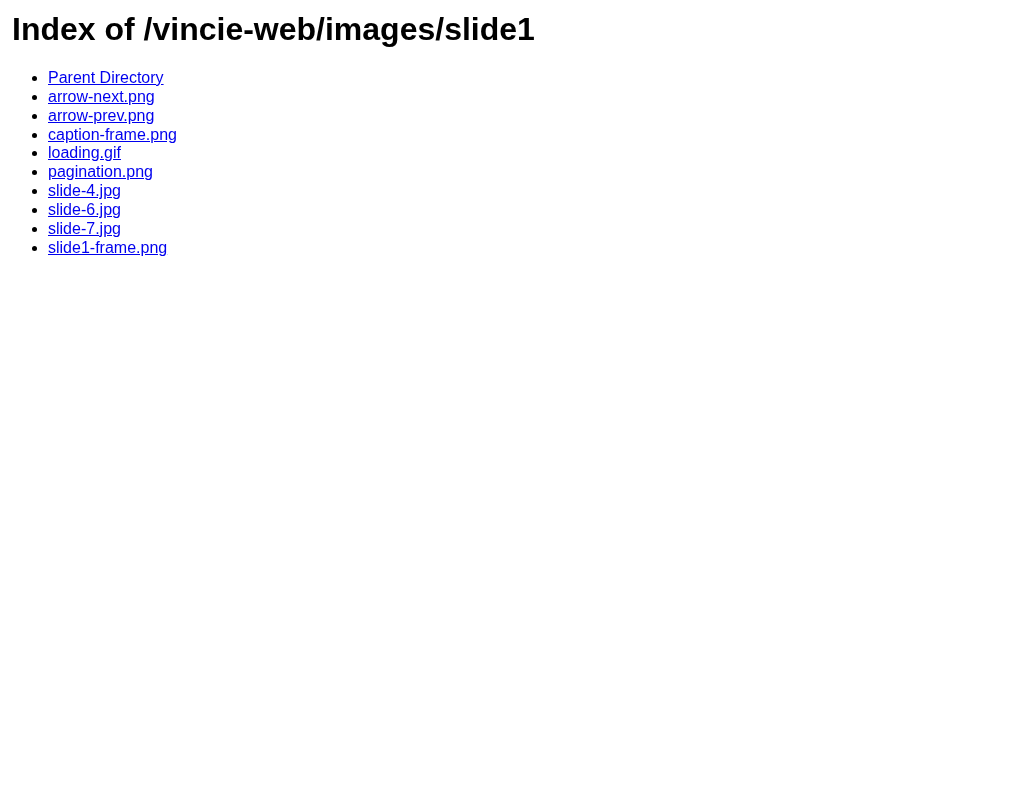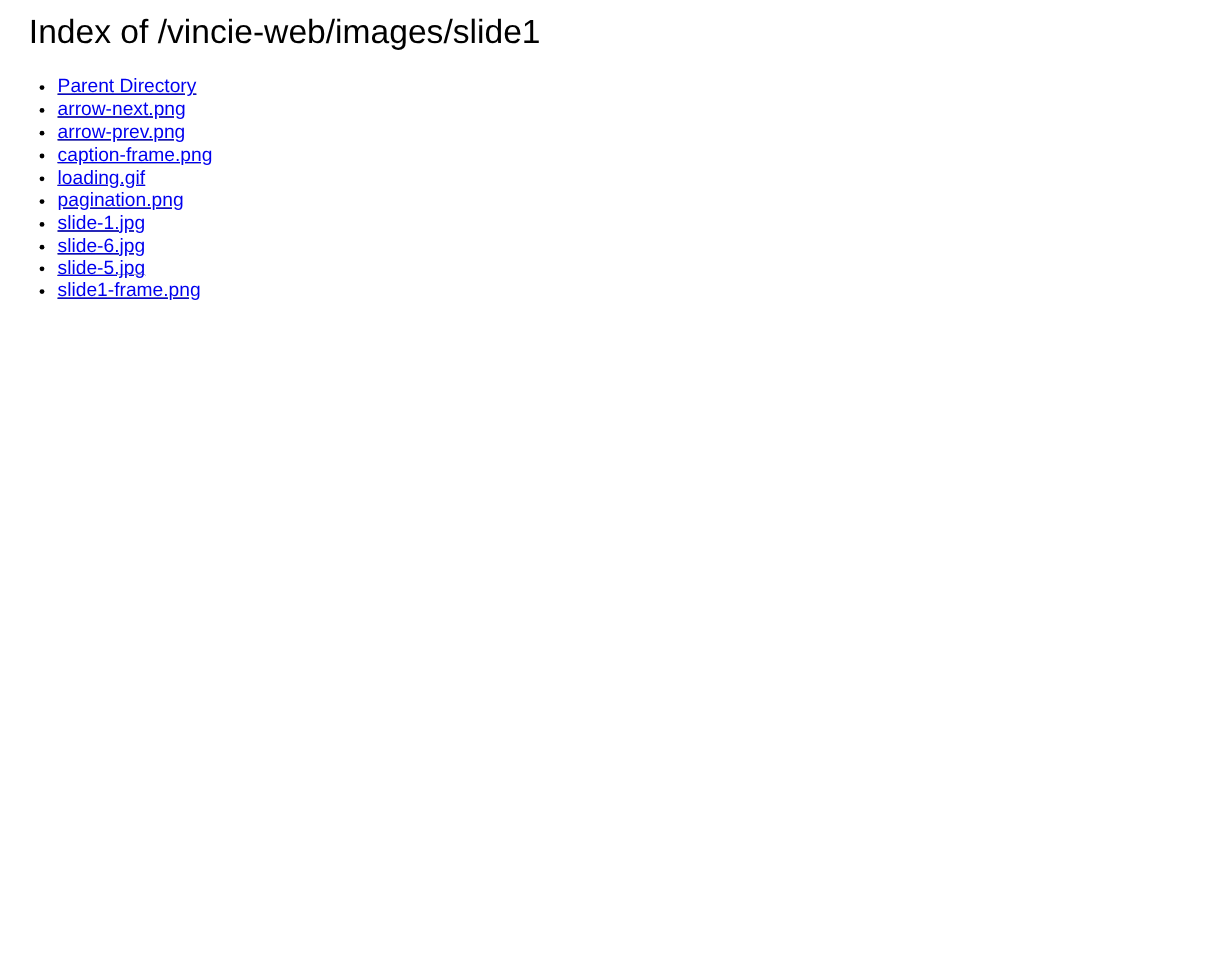--- a/index.html
+++ b/index.html
@@ -19,43 +19,42 @@
   }
 
   
   .page {
     margin: 8px;
     padding: 0;
   }
 
   
   .index-title {
-    font-size: 28px;
-    font-weight: normal;
+    font-size: 32px;
+    font-weight: bold;
     line-height: 1.15;
-    margin: 0 0 0 16px;
+    margin: 0 0 0 4px;
     padding-top: 3px;
     letter-spacing: 0;
     color: #000000;
     white-space: nowrap;
   }
 
   
   .file-list {
     list-style-type: disc;
     margin: 21px 0 16px 0;
     padding-left: 40px;
   }
 
   .file-list li {
     margin: 0;
     padding: 0;
     line-height: 18.9px;
     color: #000000;
-    text-decoration: underline;
   }
 
   .file-list li::marker {
     color: #000000;
     font-size: 16px;
   }
 
   .file-list a {
     color: #0000ee;
     text-decoration: underline;
@@ -84,26 +83,26 @@
     <li>
       <a href="#">caption-frame.png</a>
     </li>
     <li>
       <a href="#">loading.gif</a>
     </li>
     <li>
       <a href="#">pagination.png</a>
     </li>
     <li>
-      <a href="#">slide-1.jpg</a>
+      <a href="#">slide-4.jpg</a>
     </li>
     <li>
       <a href="#">slide-6.jpg</a>
     </li>
     <li>
-      <a href="#">slide-5.jpg</a>
+      <a href="#">slide-7.jpg</a>
     </li>
     <li>
       <a href="#">slide1-frame.png</a>
     </li>
   </ul>
 
 </div>
 
 </body></html>

